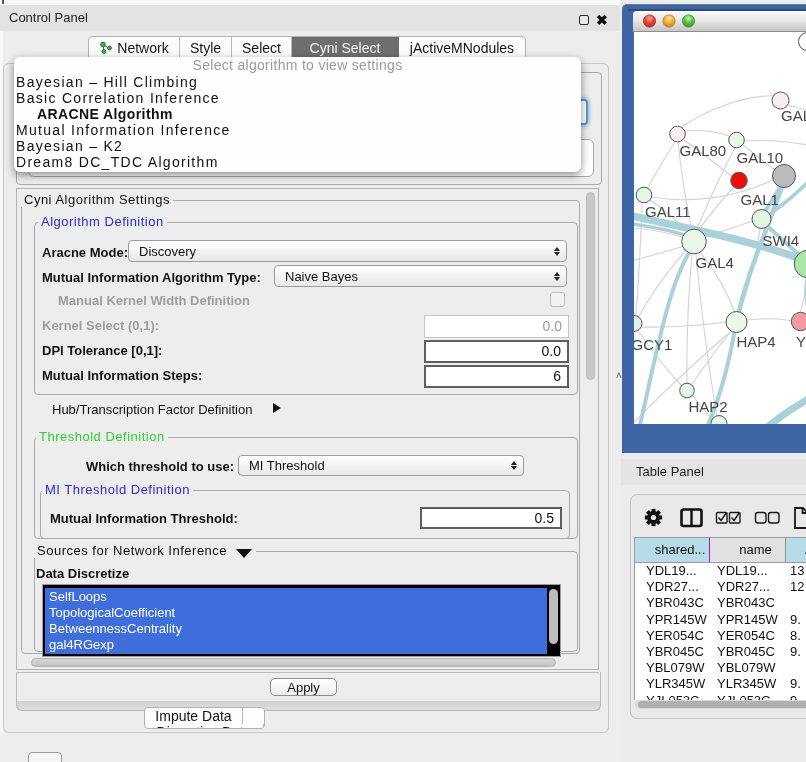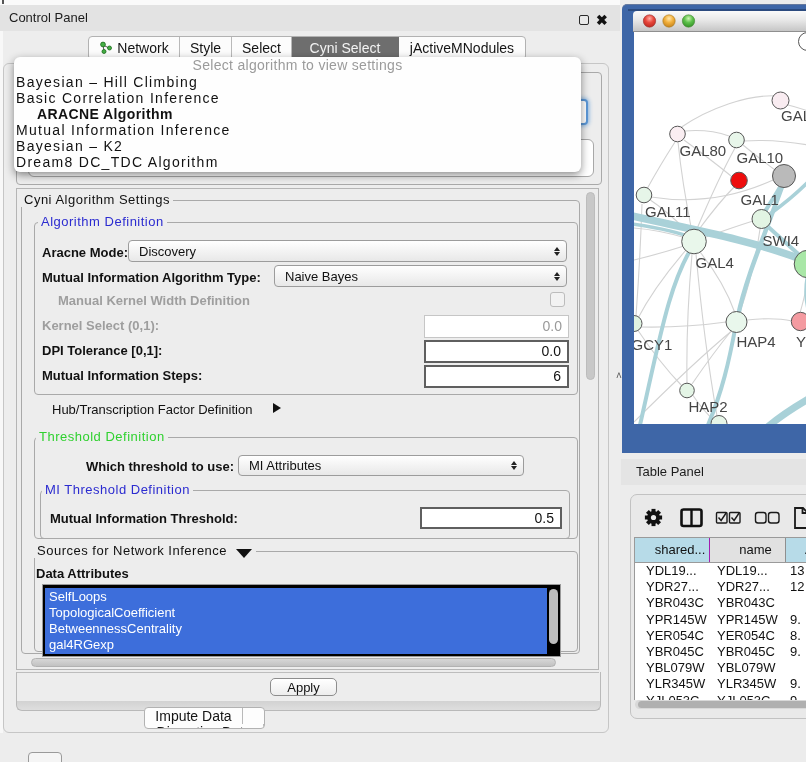--- a/index.html
+++ b/index.html
@@ -101,35 +101,35 @@
 <div class="lbl" style="left:42px;top:368px;">Mutual Information Steps:</div>
 <div class="field fdark" style="left:424px;top:365px;width:145px;height:23px;line-height:19px;">6</div>
 
 <div class="abs" style="left:52px;top:402px;font-size:13px;">Hub/Transcription Factor Definition</div>
 <div class="abs" style="left:273px;top:403px;width:0;height:0;border-top:5.5px solid transparent;border-bottom:5.5px solid transparent;border-left:8px solid #111;"></div>
 
 <div class="group" style="left:34px;top:437px;width:542px;height:100px;"></div>
 <div class="glabel" style="left:36px;top:430px;color:#2fd12f;">Threshold Definition</div>
 <div class="lbl" style="left:40px;top:459px;width:194px;text-align:right;">Which threshold to use:</div>
 <div class="combo" style="left:238px;top:455px;width:286px;height:21px;">
-    <span class="txt">MI Attributes</span>
+    <span class="txt">MI Threshold</span>
     <span class="arr">
       <i class="up"></i>
       <i class="dn"></i>
     </span>
   </div>
 <div class="group" style="left:40px;top:490px;width:528px;height:47px;"></div>
 <div class="glabel" style="left:42px;top:483px;color:#2b2bd0;">MI Threshold Definition</div>
 <div class="lbl" style="left:50px;top:511px;">Mutual Information Threshold:</div>
 <div class="field fdark" style="left:420px;top:507px;width:142px;height:22px;line-height:18px;">0.5</div>
 
 <div class="group" style="left:34px;top:551px;width:542px;height:99px;"></div>
 <div class="glabel" style="left:34px;top:544px;width:216px;">Sources for Network Inference</div>
 <div class="abs" style="left:236px;top:549px;width:0;height:0;border-left:8px solid transparent;border-right:8px solid transparent;border-top:9px solid #111;"></div>
-<div class="lbl" style="left:36px;top:566px;">Data Attributes</div>
+<div class="lbl" style="left:36px;top:566px;">Data Discretize</div>
 <div class="abs" style="left:42px;top:584px;width:519px;height:73px;background:#000000;border:1px solid #9a9a9a;box-sizing:border-box;overflow:hidden;">
   <div class="abs" style="left:2px;top:3px;width:502px;height:66px;background:#3d6edb;"></div>
   <div class="abs" style="left:6px;top:4px;color:#fff;font-size:13px;line-height:16px;">SelfLoops<br>TopologicalCoefficient<br>BetweennessCentrality<br>gal4RGexp</div>
   <div class="abs" style="left:506px;top:4px;width:9px;height:55px;background:#bcbcbc;border-radius:5px;"></div>
 </div>
 <div class="abs" style="left:31px;top:657.5px;width:525px;height:9px;background:linear-gradient(#d7d7d7,#c2c2c2);border:1px solid #b2b2b2;border-radius:5px;box-sizing:border-box;"></div>
 
 <div class="abs" style="left:16px;top:672px;width:583px;height:1px;background:#bdbdbd;"></div>
 
 <div class="abs" style="left:270px;top:677.5px;width:67px;height:18px;border:1px solid #8d8d8d;border-radius:5px;background:linear-gradient(#fff,#ededed);font-size:13px;text-align:center;line-height:17px;box-sizing:border-box;">Apply</div>

